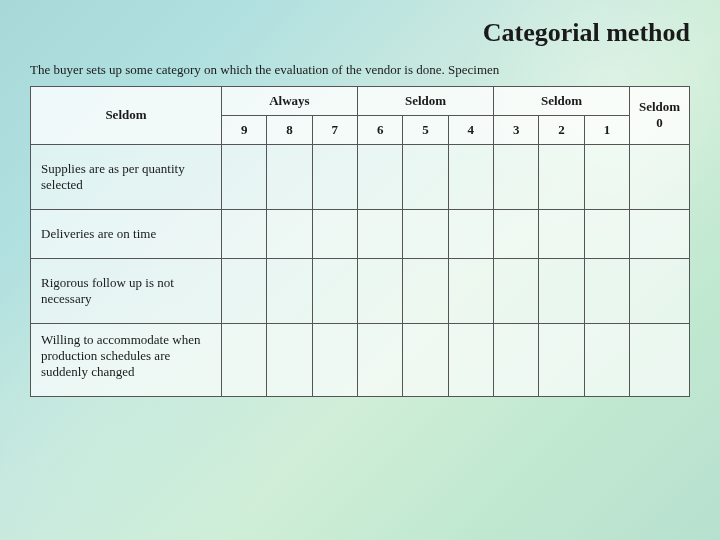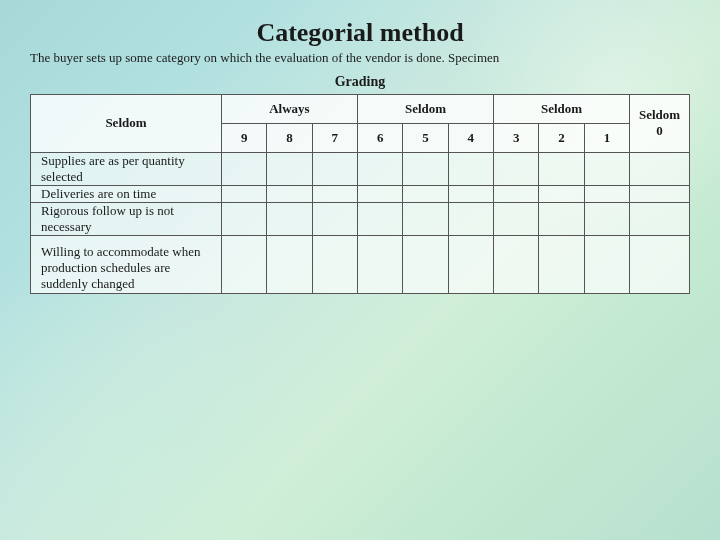--- a/index.html
+++ b/index.html
@@ -41,25 +41,25 @@
       z-index: 0;
     }
 
     .content {
       position: relative;
       z-index: 1;
       padding: 18px 30px 20px 30px;
     }
 
     .page-title {
-      text-align: center;
+      text-align: right;
       font-size: 26px;
       font-weight: bold;
       color: #1a1a1a;
-      margin-bottom: 0;
+      margin-bottom: 12px;
       font-family: Georgia, serif;
     }
 
     .description {
       font-size: 13px;
       color: #1a1a1a;
       line-height: 1.5;
       margin-bottom: 6px;
       font-family: Georgia, serif;
     }
@@ -89,21 +89,21 @@
     }
 
     .eval-table th {
       font-weight: bold;
       background: rgba(255,255,255,0.6);
       font-size: 13px;
     }
 
     .eval-table td.factor-cell {
       text-align: left;
-      padding: 0 10px;
+      padding: 16px 10px;
       font-size: 13px;
       width: 160px;
     }
 
     .eval-table .grade-cell {
       width: 38px;
       min-width: 32px;
     }
 
     .header-group {
@@ -120,21 +120,20 @@
 </head>
 <body>
 
 <div class="background"></div>
 <div class="bg-swirl1"></div>
 <div class="bg-swirl2"></div>
 
 <div class="content">
   <h1 class="page-title">Categorial method</h1>
   <p class="description">The buyer sets up some category on which the evaluation of the vendor is done. Specimen</p>
-  <p class="grading-label">Grading</p>
 
   <table class="eval-table">
     <thead>
       <tr>
         <th rowspan="2" class="factor-cell">Seldom</th>
         <th colspan="3" class="header-group">Always</th>
         <th colspan="3" class="header-group">Seldom</th>
         <th colspan="3" class="header-group">Seldom</th>
         <th rowspan="2" class="grade-cell">
           <span>Seldom</span><br>

